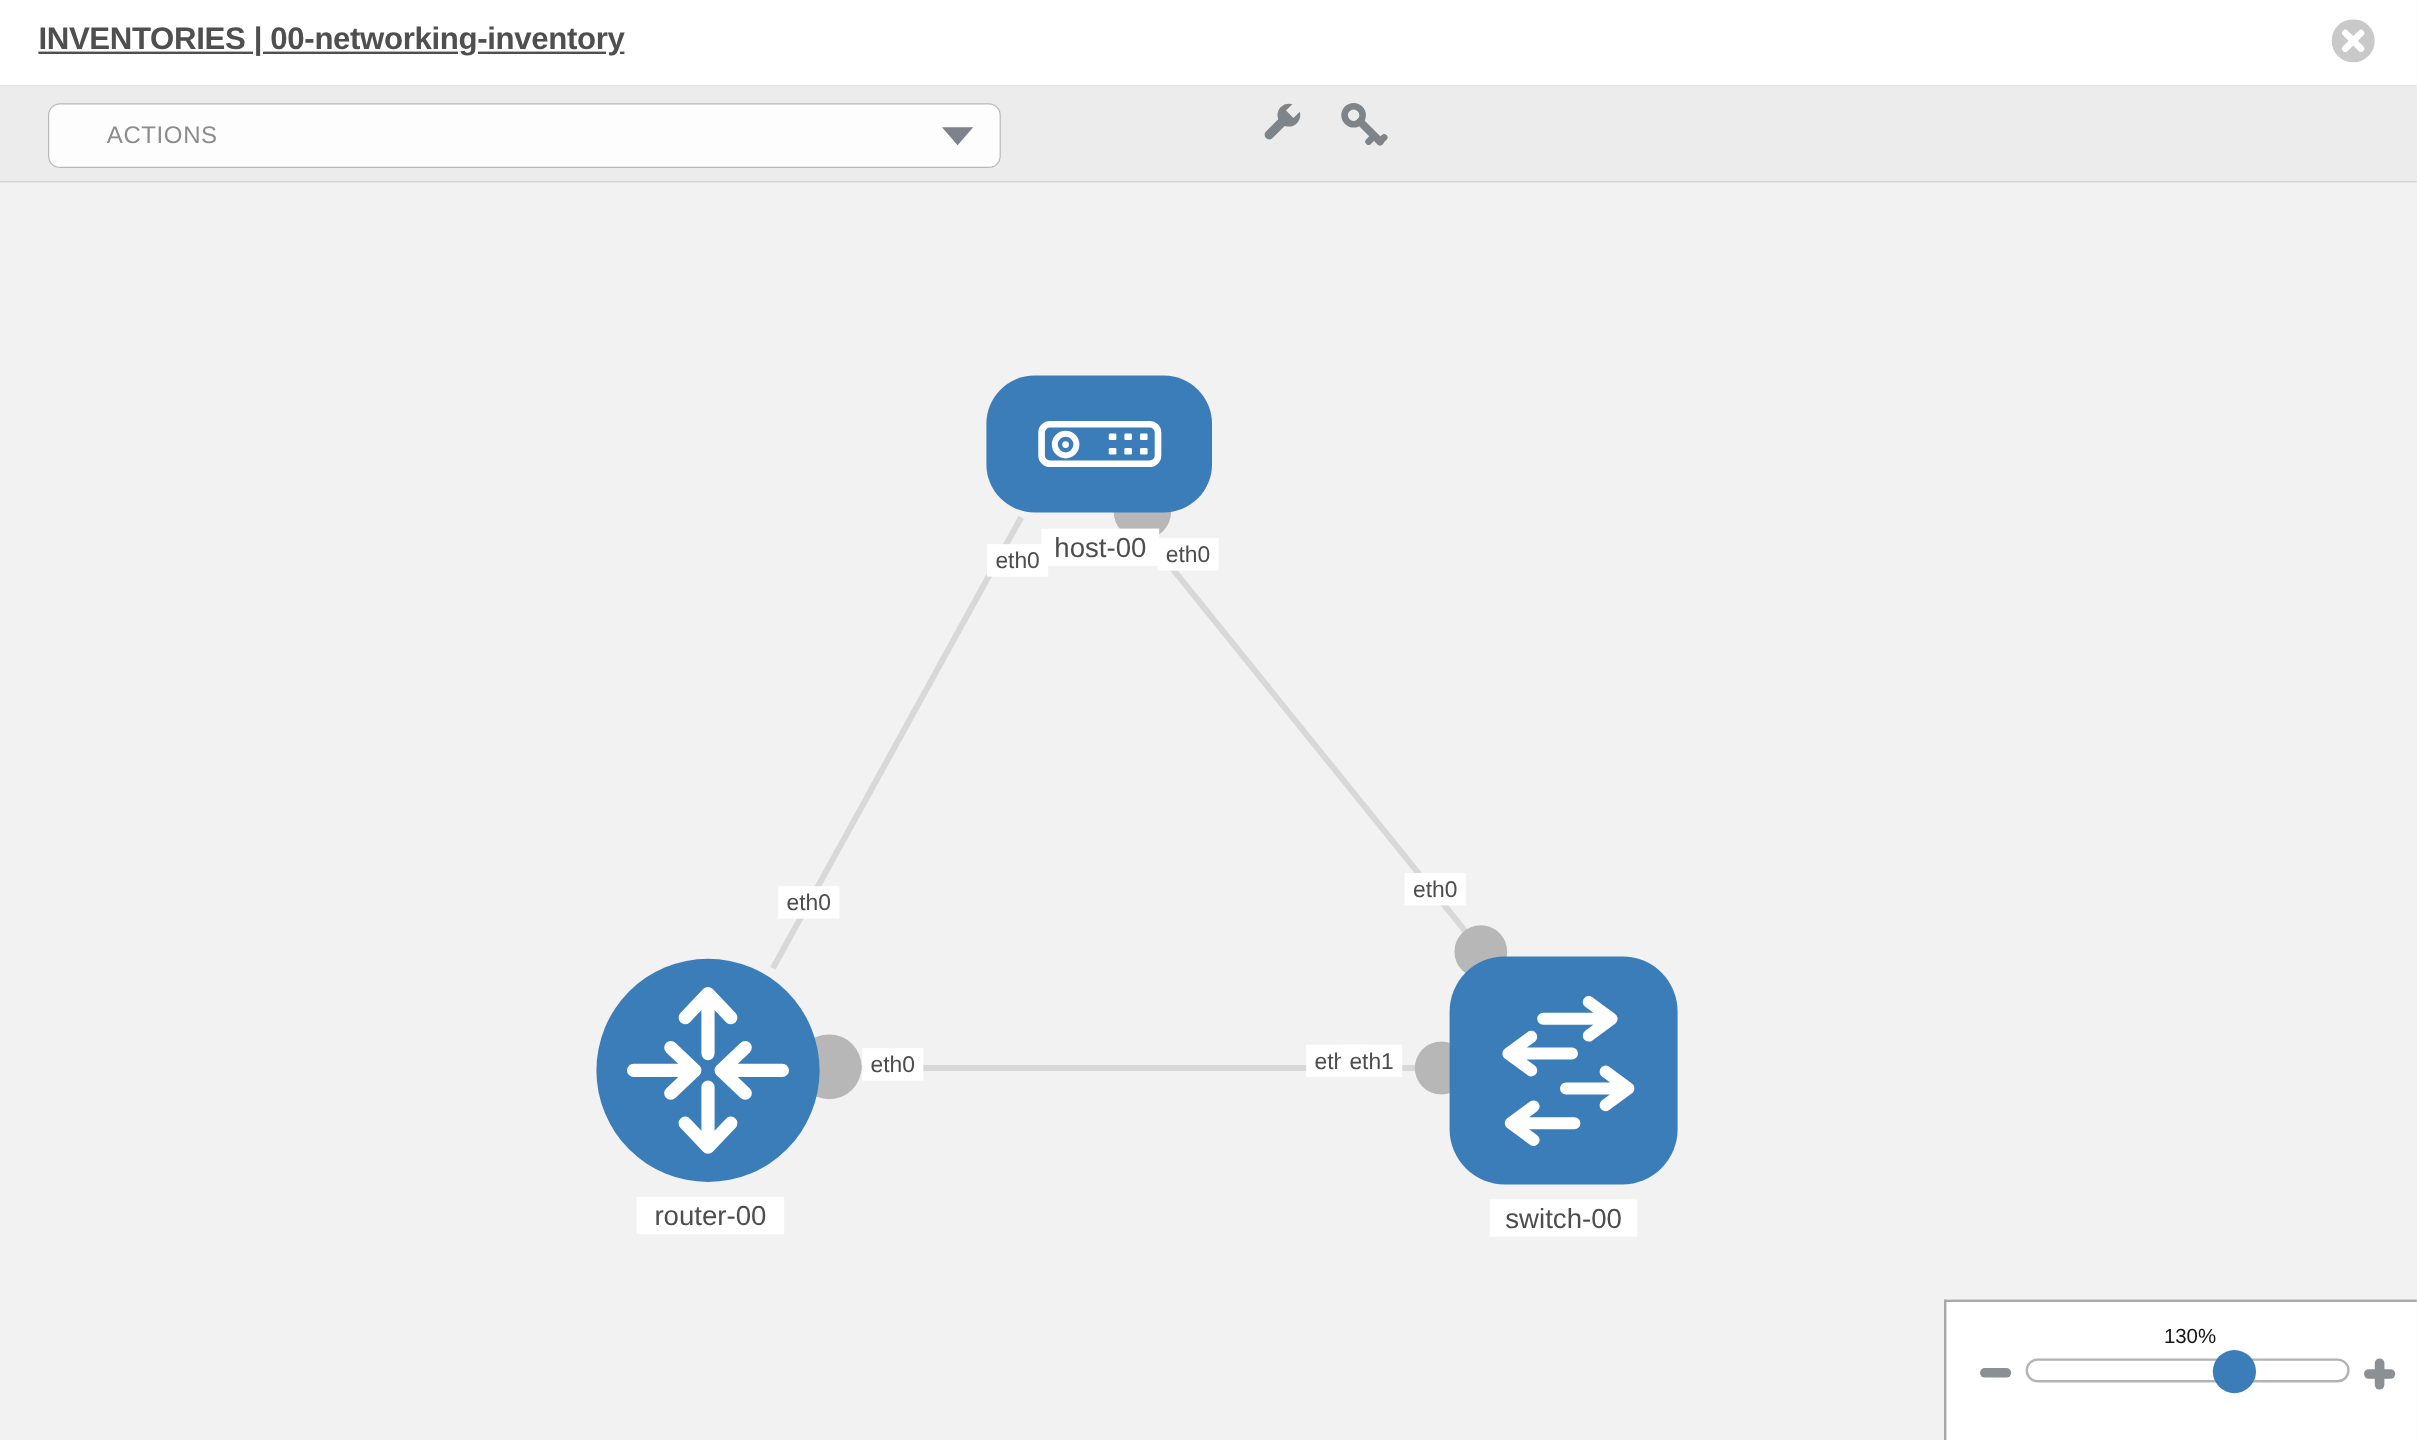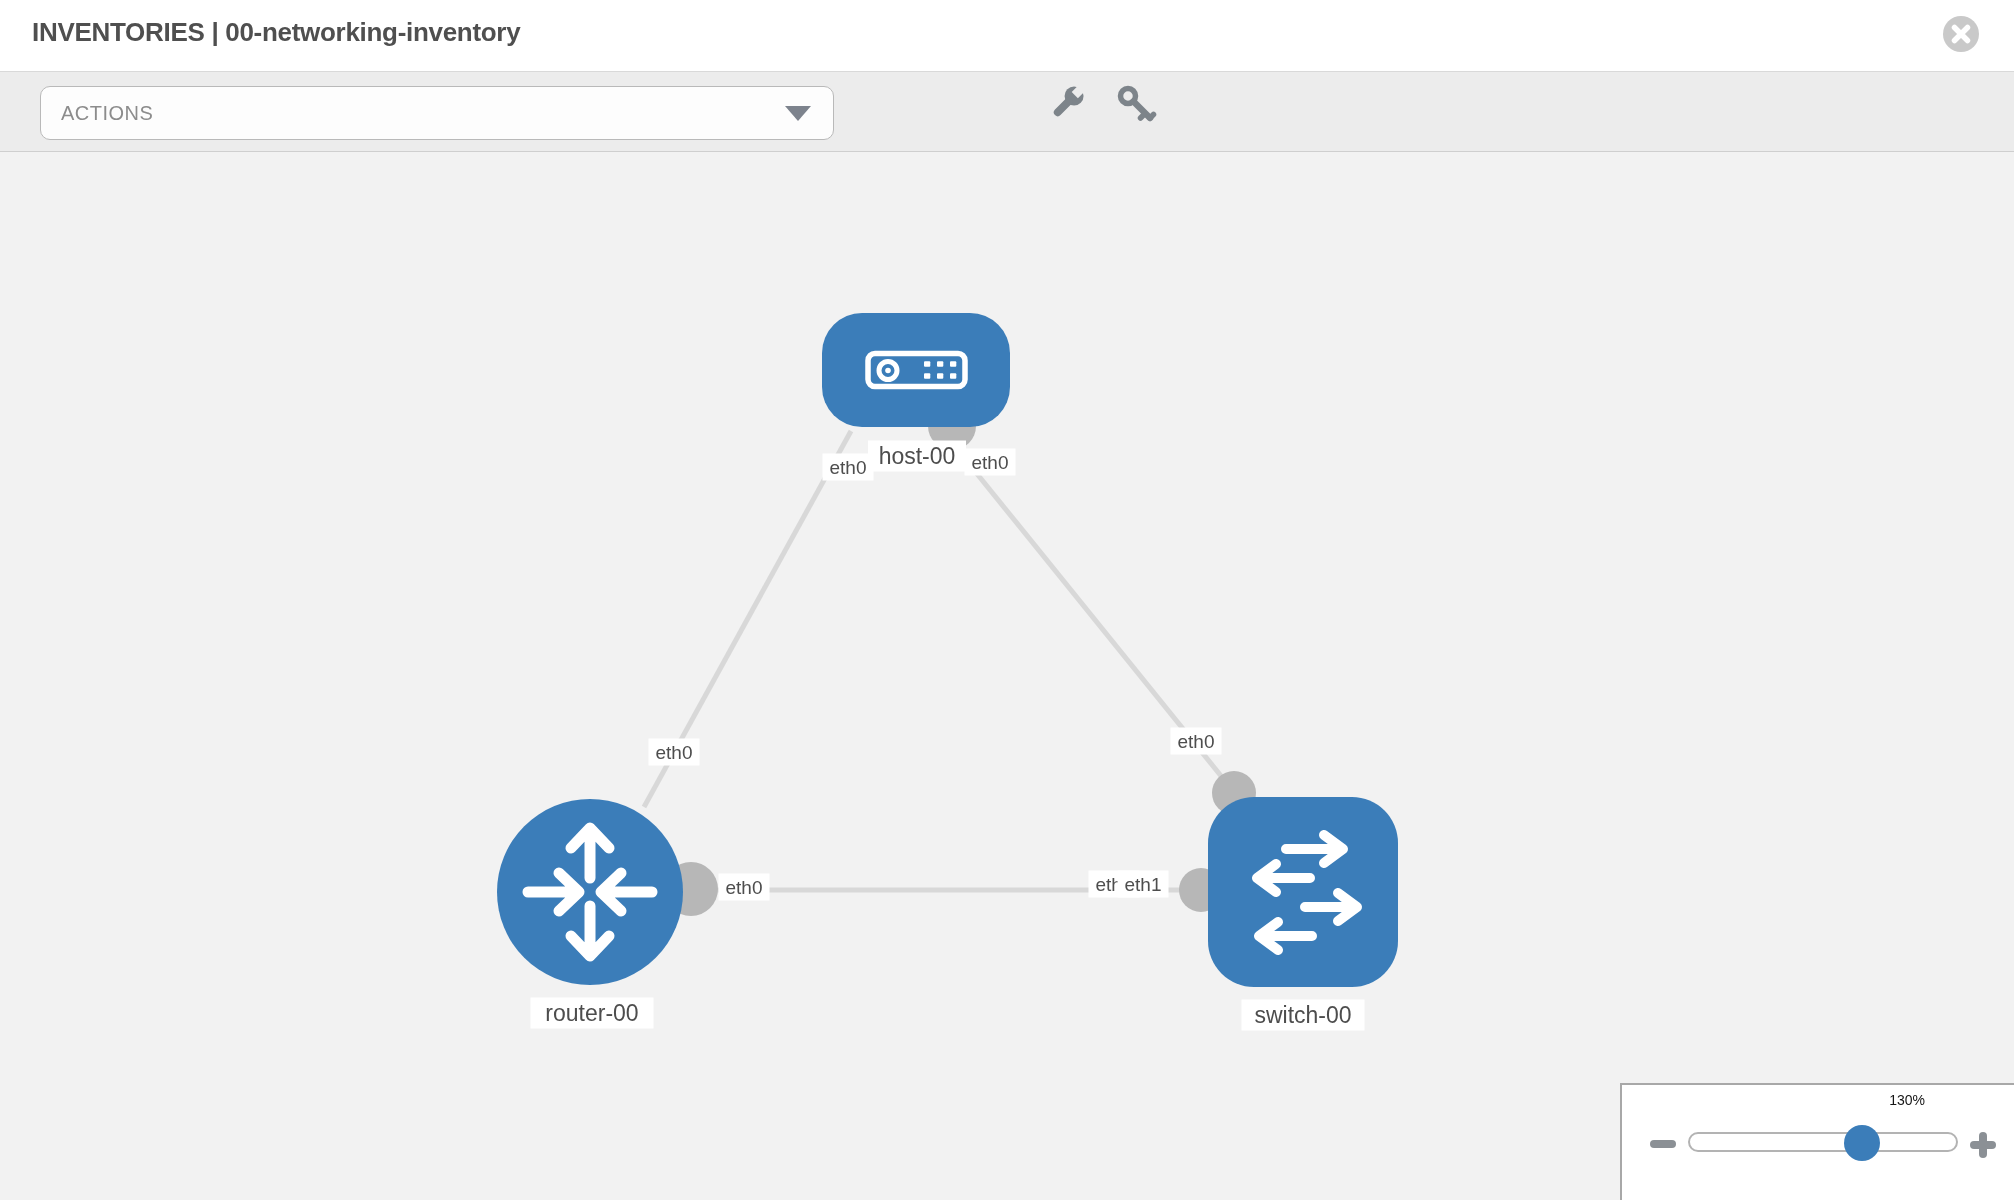--- a/index.html
+++ b/index.html
@@ -8,34 +8,34 @@
     font-family:"Liberation Sans",sans-serif;
     background:#f2f2f2;
   }
   
   .app-header{
     position:absolute;left:0;top:0;width:2014px;height:71px;
     background:#ffffff;border-bottom:1px solid #d9d9d9;z-index:5;
   }
   .app-title{
     position:absolute;left:32px;top:17px;
-    font-size:26px;font-weight:bold;color:#4f4f4f;letter-spacing:-0.3px;
+    font-size:26px;font-weight:bold;color:#4f4f4f;letter-spacing:-0.3px;text-decoration:underline;
   }
   .close-btn{
     position:absolute;left:1943px;top:16px;width:36px;height:36px;cursor:pointer;
   }
   
   .toolbar{
     position:absolute;left:0;top:72px;width:2014px;height:79px;
     background:#ececec;border-bottom:1px solid #cfcfcf;z-index:5;
   }
   .select-box{
     position:absolute;top:14px;height:54px;background:#fdfdfd;
     border:1.5px solid #b9b9b9;border-radius:10px;box-sizing:border-box;
-    display:flex;align-items:center;cursor:pointer;
+    display:flex;align-items:center;cursor:pointer;padding-left:28px;
   }
   .select-box .sel-text{
     margin-left:20px;font-size:20px;color:#8c8c8c;letter-spacing:0.5px;
   }
   .caret{
     position:absolute;right:22px;top:50%;margin-top:-7px;
     width:0;height:0;border-left:13px solid transparent;
     border-right:13px solid transparent;border-top:15px solid #7d838d;
   }
   .actions-box{left:40px;width:794px;}
@@ -50,22 +50,22 @@
   }
   #topo{position:absolute;left:0;top:0;z-index:1;}
   #topo text{font-family:"Liberation Sans",sans-serif;}
   
   .zoom-panel{
     position:absolute;left:1620px;top:1083px;width:394px;height:117px;
     background:#ffffff;border-left:2px solid #a8a8a8;border-top:2px solid #a8a8a8;
     box-sizing:border-box;z-index:6;
   }
   .zoom-level{
-    position:absolute;left:103px;top:7px;width:200px;text-align:right;
-    font-size:14px;color:#151515;
+    position:absolute;left:103px;top:19px;width:200px;text-align:center;
+    font-size:17px;color:#151515;
   }
   .zoom-minus{
     position:absolute;left:28px;top:55px;width:26px;height:8px;
     background:#8b9095;border-radius:4px;cursor:pointer;
   }
   .zoom-track{
     position:absolute;left:66px;top:47px;width:270px;height:20px;
     background:#ffffff;border:2px solid #b3b3b3;border-radius:12px;
     box-sizing:border-box;cursor:pointer;
   }

